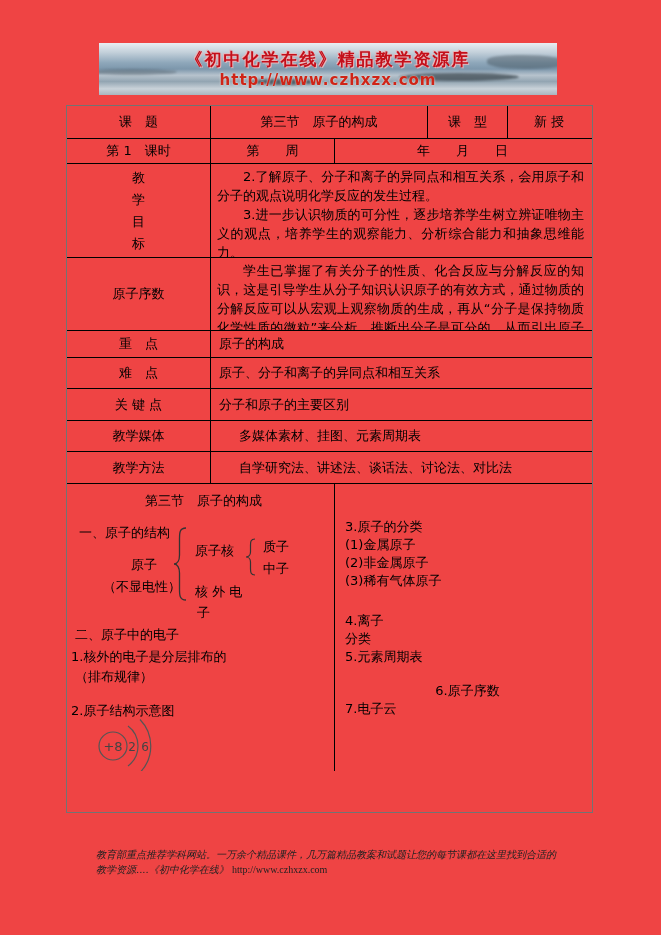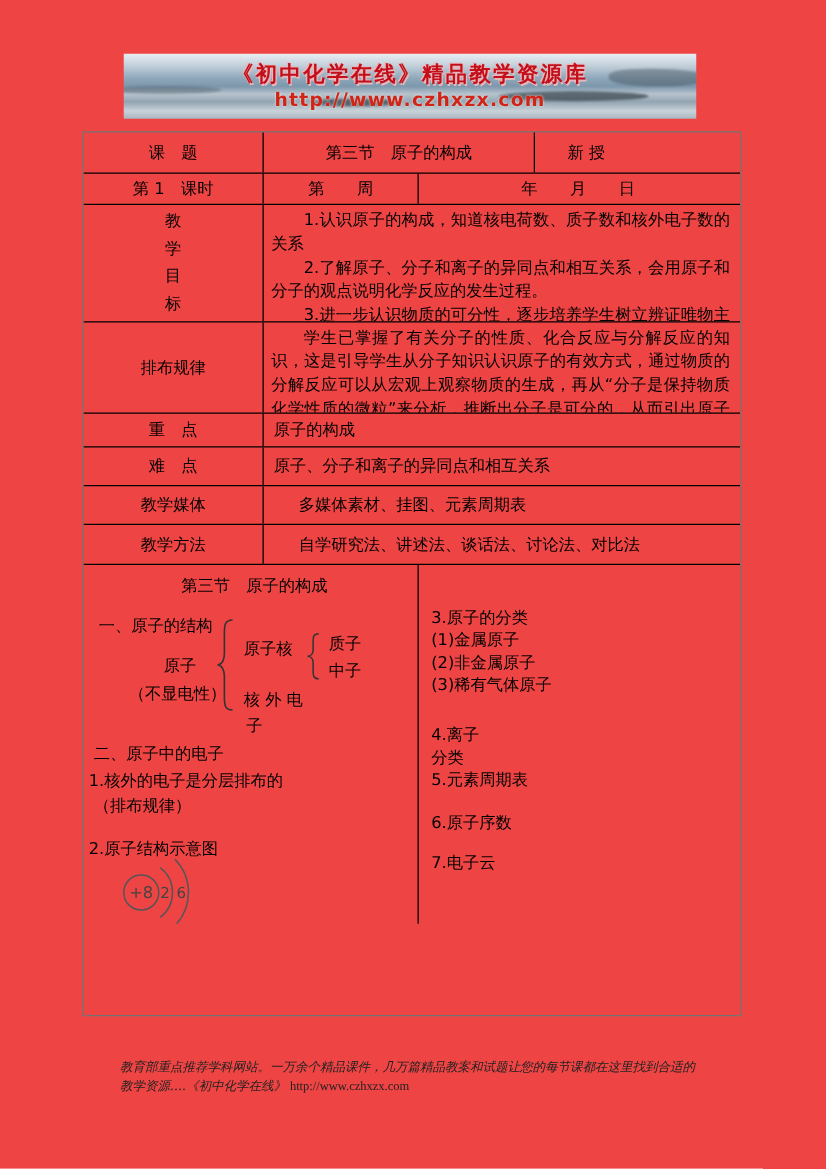--- a/index.html
+++ b/index.html
@@ -53,21 +53,21 @@
   .bl-proton{left:196px;top:54px;}
   .bl-neutron{left:196px;top:76px;}
   .bl-outer1{left:128px;top:99px;}
   .bl-outer2{left:130px;top:120px;}
   .bl-sec2{left:8px;top:142px;}
   .bl-item1{left:4px;top:164px;}
   .bl-item1note{left:8px;top:184px;}
   .bl-item2{left:4px;top:218px;}
   .bl-diagram{left:20px;top:232px;}
   .ritem{white-space:nowrap;}
-  .gap-a{margin-top:22px;} .gap-b{margin-top:16px;} .gap-c{margin-top:14px;}
+  .gap-a{margin-top:22px;} .gap-b{margin-top:16px;text-align:center;} .gap-c{}
   
   .footer{position:absolute;left:96px;top:847px;width:475px;font-size:10px;line-height:15px;
           color:#222;font-style:italic;font-family:"DejaVu Serif",serif;}
   .footer .url{font-style:normal;font-family:"Liberation Serif",serif;}
   svg text{font-family:"DejaVu Sans",sans-serif;}
 </style>
 </head>
 <body>
 
 <div class="page">
@@ -79,58 +79,62 @@
     <div class="blob b4"></div>
     <div class="banner-title">《初中化学在线》精品教学资源库</div>
     <div class="banner-url">http://www.czhxzx.com</div>
   </div>
 
   <div class="doc-table">
 
     <div class="trow" style="height:33px">
       <div class="cell c-label w1">课　题</div>
       <div class="cell c-center w2">第三节　原子的构成</div>
+      <div class="cell c-label w3">课　型</div>
       <div class="cell c-label w4 no-r">新 授</div>
     </div>
 
     <div class="trow" style="height:25px">
       <div class="cell c-label w1">第 1　课时</div>
       <div class="cell c-label w-week">第　　周</div>
       <div class="cell c-label w-date no-r">年　　月　　日</div>
     </div>
 
     <div class="trow" style="height:94px">
       <div class="cell c-label w1 obj-label">教
 学
 目
 标</div>
       <div class="cell w-val para no-r">
-        <p>1.认识原子的构成，知道核电荷数、质子数和核外电子数的关系</p>
         <p>2.了解原子、分子和离子的异同点和相互关系，会用原子和分子的观点说明化学反应的发生过程。</p>
         <p>3.进一步认识物质的可分性，逐步培养学生树立辨证唯物主义的观点，培养学生的观察能力、分析综合能力和抽象思维能力。</p>
       </div>
     </div>
 
     <div class="trow" style="height:73px">
-      <div class="cell c-label w1">排布规律</div>
+      <div class="cell c-label w1">原子序数</div>
       <div class="cell w-val para no-r">
         <p>学生已掌握了有关分子的性质、化合反应与分解反应的知识，这是引导学生从分子知识认识原子的有效方式，通过物质的分解反应可以从宏观上观察物质的生成，再从“分子是保持物质化学性质的微粒”来分析，推断出分子是可分的，从而引出原子能否可分的问题。</p>
       </div>
     </div>
 
     <div class="trow" style="height:27px">
       <div class="cell c-label w1">重　点</div>
       <div class="cell w-val v-pad no-r">原子的构成</div>
     </div>
 
     <div class="trow" style="height:31px">
       <div class="cell c-label w1">难　点</div>
       <div class="cell w-val v-pad no-r">原子、分子和离子的异同点和相互关系</div>
     </div>
 
+    <div class="trow" style="height:32px">
+      <div class="cell c-label w1">关 键 点</div>
+      <div class="cell w-val v-pad no-r">分子和原子的主要区别</div>
+    </div>
 
     <div class="trow" style="height:31px">
       <div class="cell c-label w1">教学媒体</div>
       <div class="cell w-val v-pad-lg no-r">多媒体素材、挂图、元素周期表</div>
     </div>
 
     <div class="trow" style="height:32px">
       <div class="cell c-label w1">教学方法</div>
       <div class="cell w-val v-pad-lg no-r">自学研究法、讲述法、谈话法、讨论法、对比法</div>
     </div>

